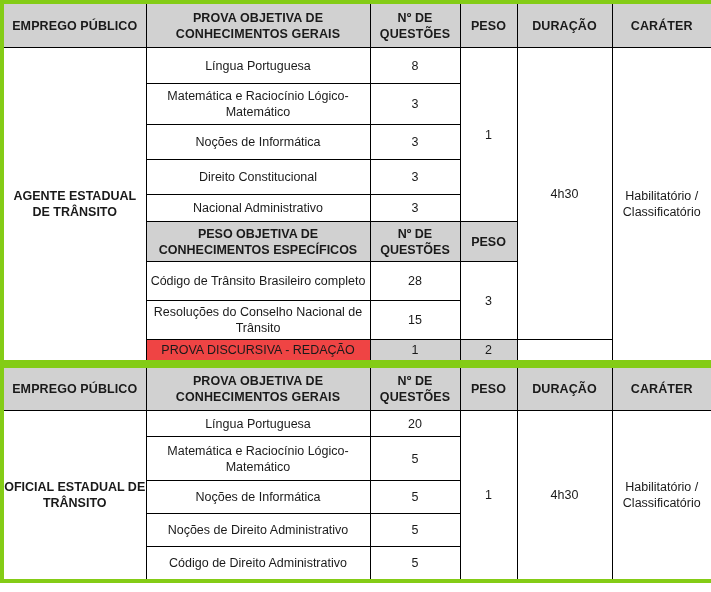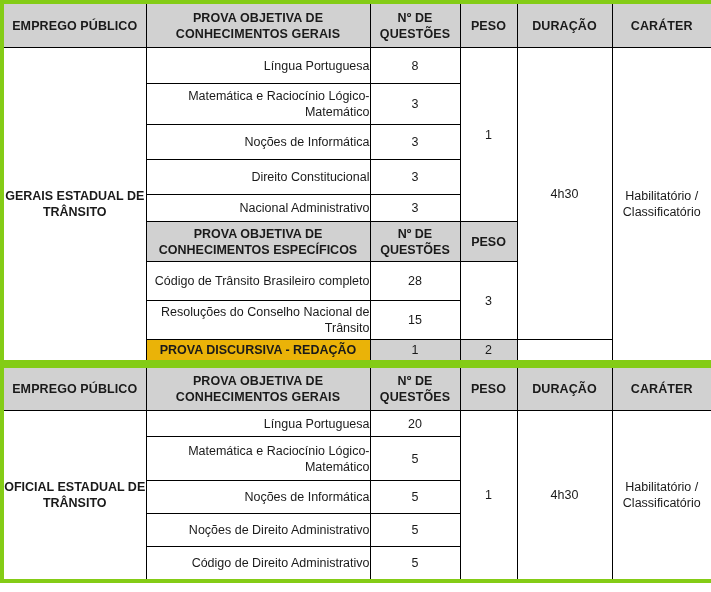--- a/index.html
+++ b/index.html
@@ -51,21 +51,21 @@
     padding: 5px 2px;
   }
   .hdr-sub {
     background: #d1d1d1;
     font-weight: bold;
     text-align: center;
     font-size: 11.5px;
     padding: 5px 2px;
   }
   .subject {
-    text-align: right;
+    text-align: center;
     padding: 5px 0 5px 7px;
     font-size: 12.5px;
   }
   .num {
     text-align: center;
     font-size: 12.5px;
   }
   .role {
     text-align: center;
     font-weight: bold;
@@ -77,22 +77,22 @@
     text-align: center;
     font-size: 12.5px;
   }
   .carater {
     text-align: center;
     font-size: 12.5px;
     line-height: 1.35;
     padding: 2px 4px;
   }
   .discursiva {
-    background: #eab308;
-    font-weight: bold;
+    background: #ef4444;
+    font-weight: normal;
     text-align: center;
     font-size: 12px;
     padding: 4px 2px;
   }
   .discursiva-num {
     background: #d1d1d1;
     text-align: center;
     font-size: 12.5px;
   }
   .h-8  { height: 35px; }
@@ -118,21 +118,21 @@
       <tr>
         <td class="hdr hdr-h">EMPREGO PÚBLICO</td>
         <td class="hdr hdr-h">PROVA OBJETIVA DE CONHECIMENTOS GERAIS</td>
         <td class="hdr hdr-h">Nº DE QUESTÕES</td>
         <td class="hdr hdr-h">PESO</td>
         <td class="hdr hdr-h">DURAÇÃO</td>
         <td class="hdr hdr-h">CARÁTER</td>
       </tr>
 
       <tr>
-        <td class="role" rowspan="9">GERAIS ESTADUAL DE TRÂNSITO</td>
+        <td class="role" rowspan="9">AGENTE ESTADUAL DE TRÂNSITO</td>
         <td class="subject h-8">Língua Portuguesa</td>
         <td class="num">8</td>
         <td class="center-cell" rowspan="5">1</td>
         <td class="center-cell" rowspan="8">4h30</td>
         <td class="carater" rowspan="9">Habilitatório / Classificatório</td>
       </tr>
 
       <tr>
         <td class="subject h-9">Matemática e Raciocínio Lógico-Matemático</td>
         <td class="num">3</td>
@@ -147,21 +147,21 @@
         <td class="subject h-10">Direito Constitucional</td>
         <td class="num">3</td>
       </tr>
 
       <tr>
         <td class="subject" style="height:26px;">Nacional Administrativo</td>
         <td class="num">3</td>
       </tr>
 
       <tr>
-        <td class="hdr-sub" style="height:39px;">PROVA OBJETIVA DE CONHECIMENTOS ESPECÍFICOS</td>
+        <td class="hdr-sub" style="height:39px;">PESO OBJETIVA DE CONHECIMENTOS ESPECÍFICOS</td>
         <td class="hdr-sub">Nº DE QUESTÕES</td>
         <td class="hdr-sub">PESO</td>
       </tr>
 
       <tr>
         <td class="subject" style="height:38px;">Código de Trânsito Brasileiro completo</td>
         <td class="num">28</td>
         <td class="center-cell" rowspan="2">3</td>
       </tr>
 

